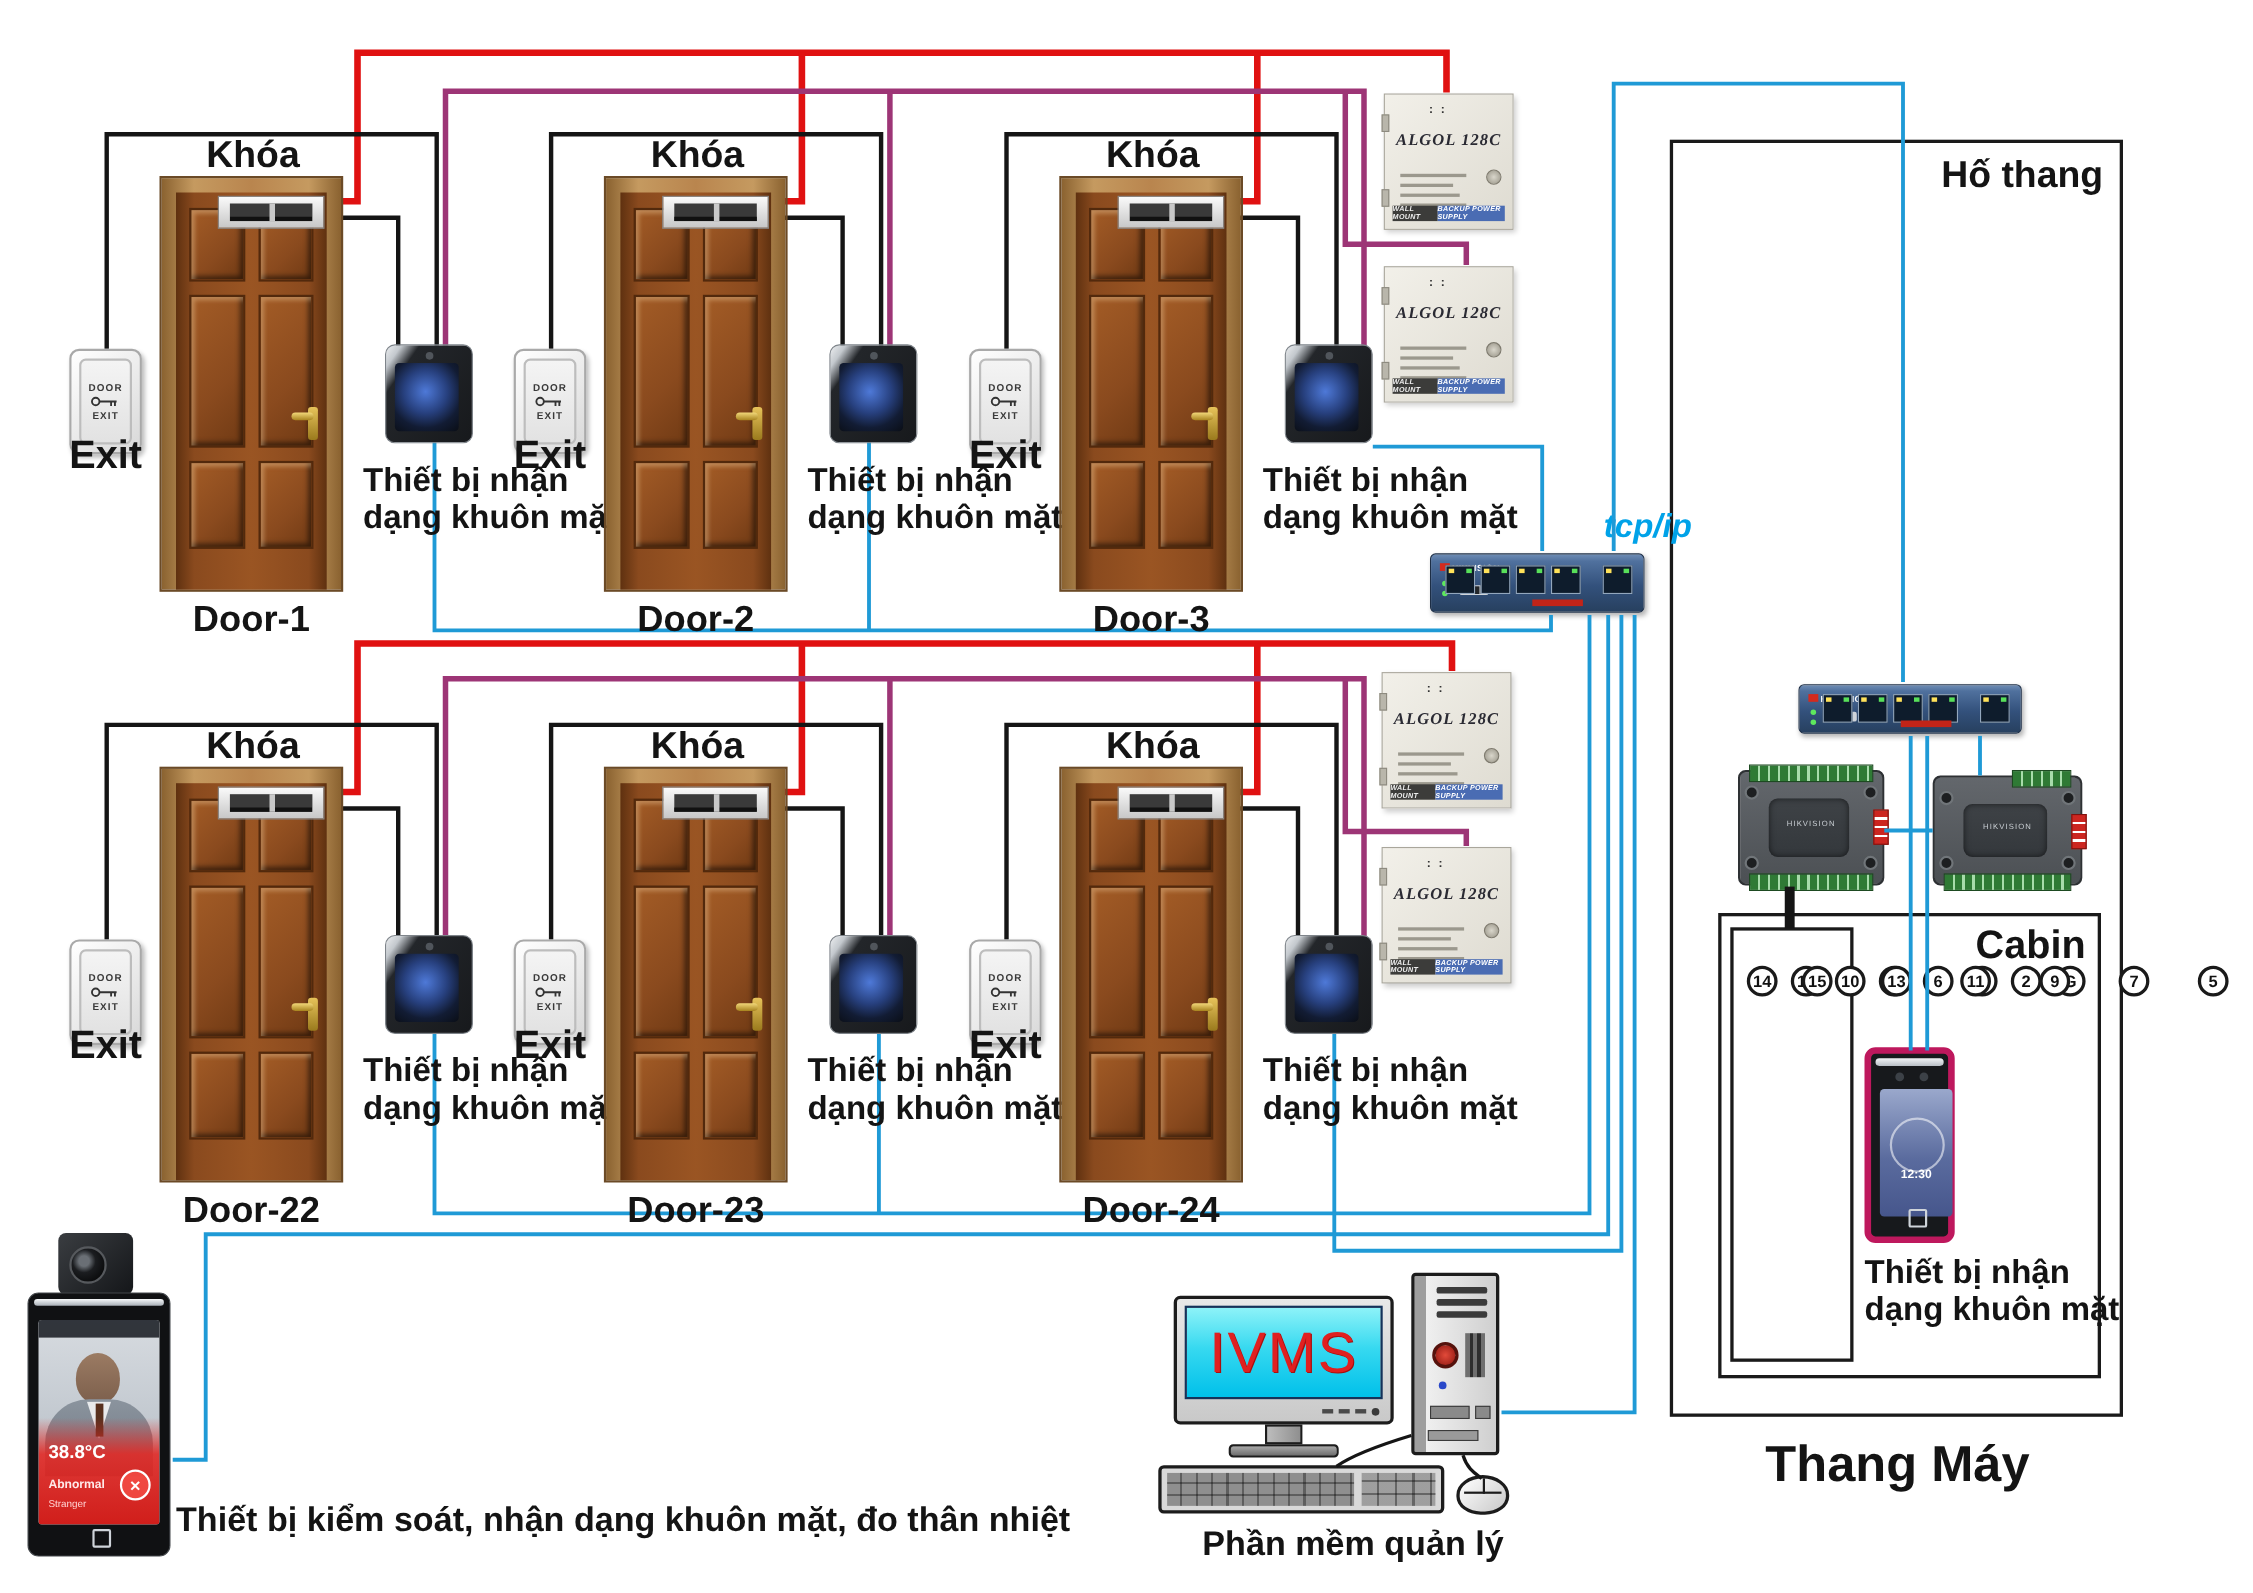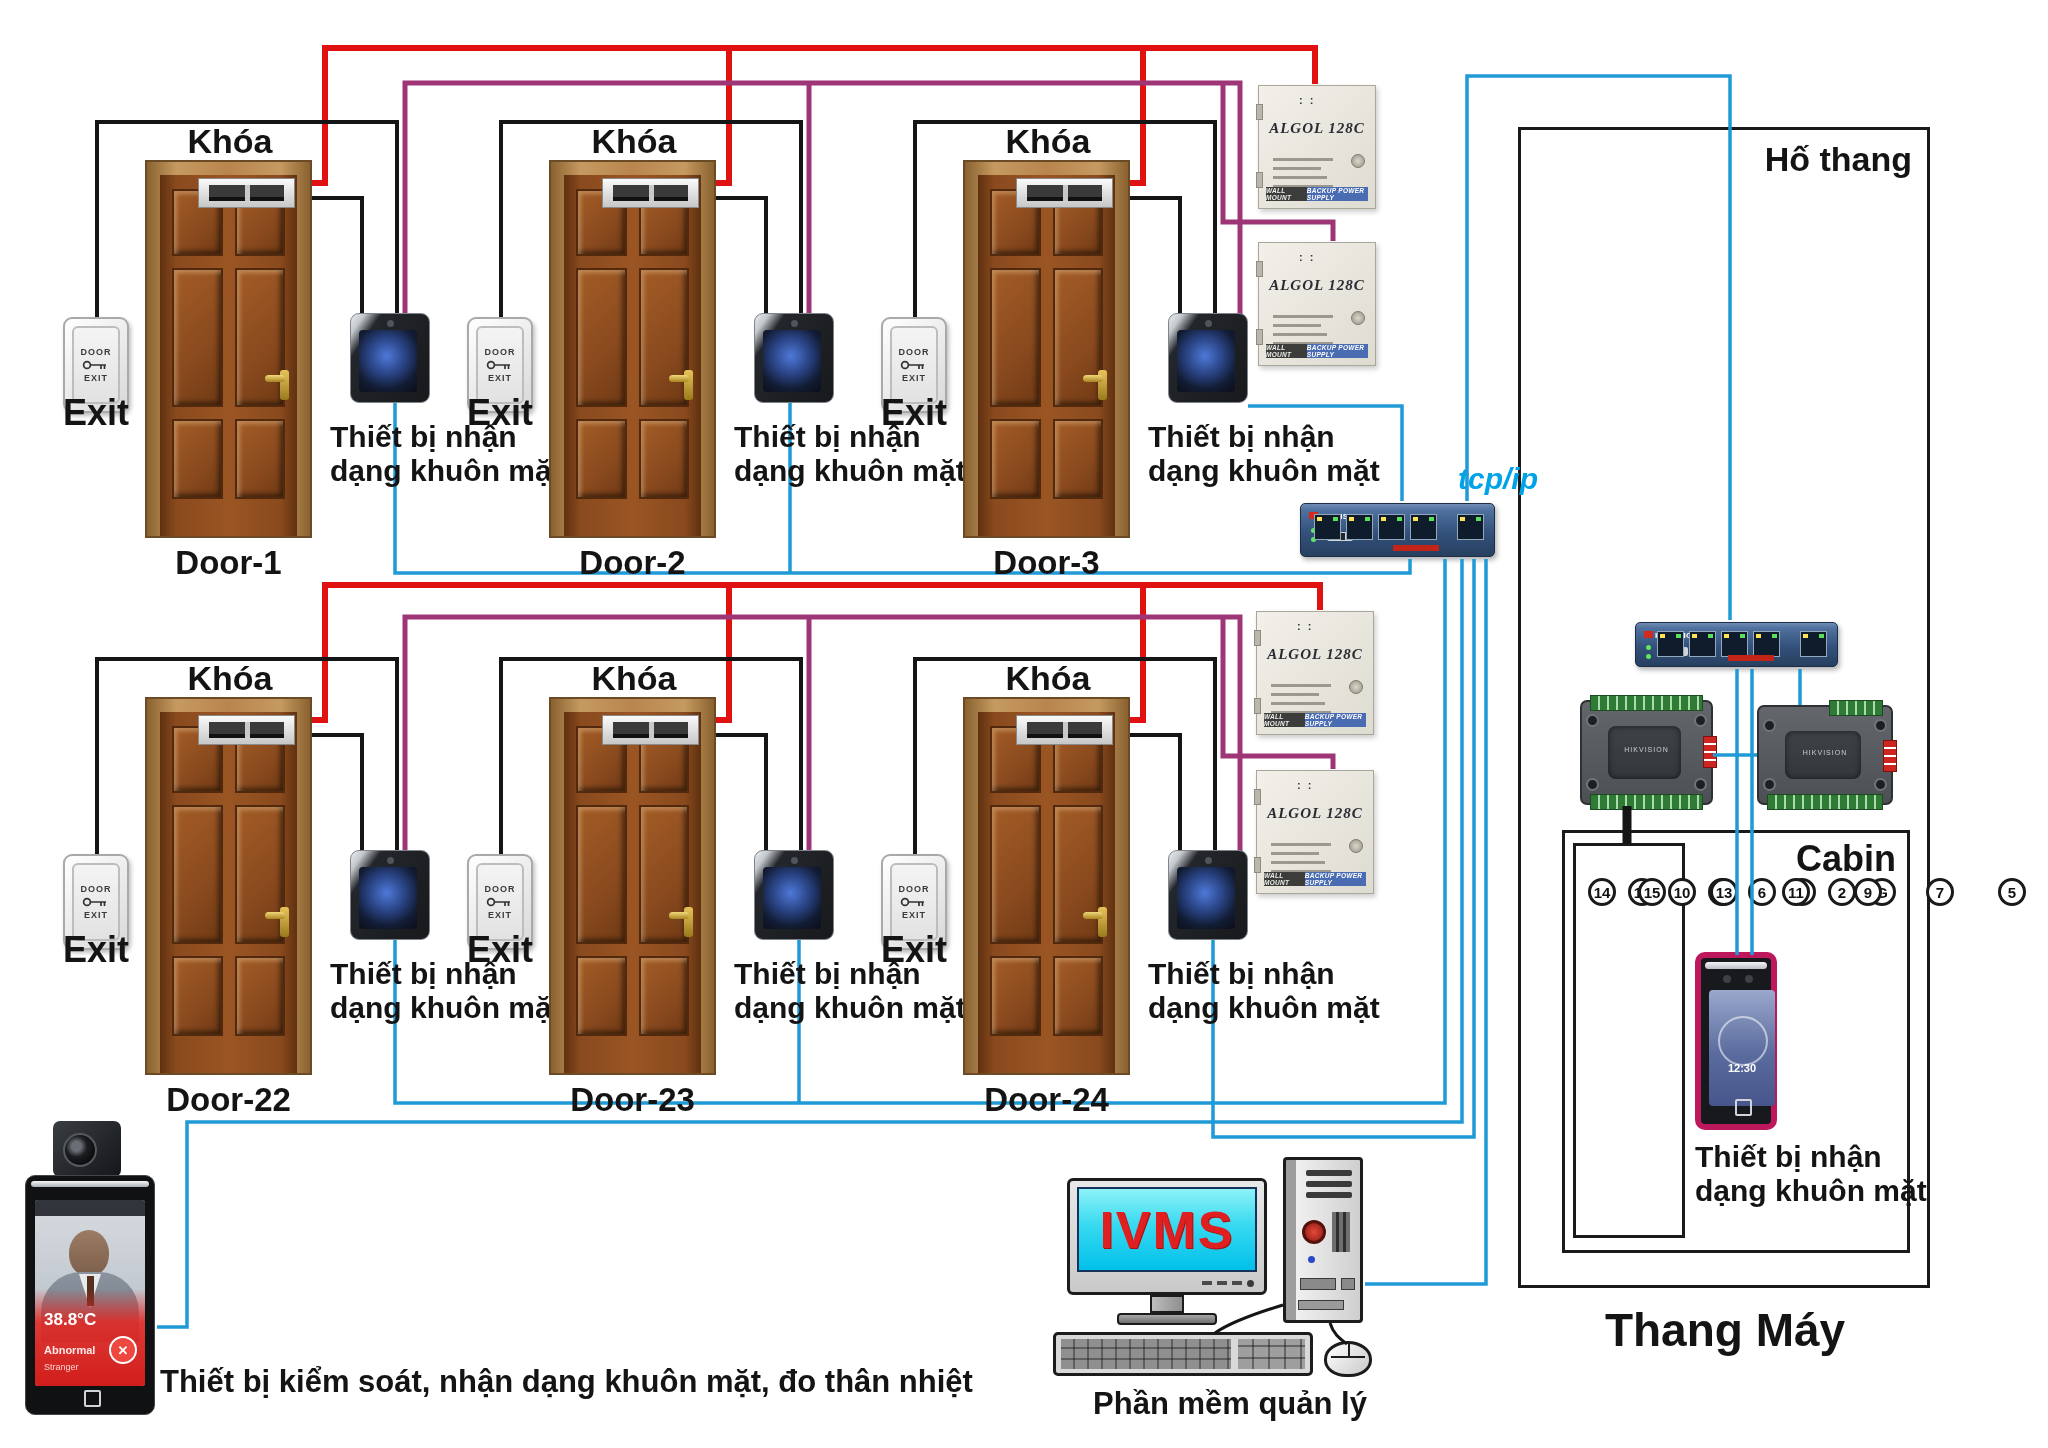--- a/index.html
+++ b/index.html
@@ -132,21 +132,21 @@
   .thermo .st2{position:absolute;left:9px;bottom:14px;color:#ffd2d2;font-size:9px;}
   .thermo .xbtn{position:absolute;right:8px;bottom:22px;width:24px;height:24px;border-radius:50%;border:2px solid #fff;
     color:#fff;display:flex;align-items:center;justify-content:center;font-size:13px;font-weight:bold;background:rgba(255,90,80,.6);}
   .thermo .chin{position:absolute;left:58px;bottom:7px;width:13px;height:13px;border:2px solid #cfd4da;border-radius:2px;}
 
   
   .monitor{left:1067px;top:1178px;width:200px;height:117px;background:linear-gradient(#e8e8e8,#c9c9c9);
     border:3px solid #1c1c1c;border-radius:6px;box-sizing:border-box;}
   .monitor .scr{position:absolute;left:7px;top:6px;right:7px;bottom:20px;border:2px solid #14325a;
     background:linear-gradient(#8df2f8 0%,#37d9f0 45%,#00c0ea 100%);display:flex;align-items:center;justify-content:center;}
-  .monitor .ivms{font-size:52px;font-weight:bold;color:#e02020;letter-spacing:2px;text-shadow:1px 1px 0 #a80f0f;}
+  .monitor .ivms{font-size:52px;font-weight:normal;color:#e02020;letter-spacing:2px;text-shadow:1px 1px 0 #a80f0f;}
   .monitor .bez{position:absolute;left:10px;bottom:4px;right:10px;height:10px;display:flex;gap:5px;justify-content:flex-end;align-items:center;}
   .monitor .bez i{width:10px;height:4px;background:#4a4a4a;}
   .monitor .bez b{width:7px;height:7px;border-radius:50%;background:#3a3a3a;}
   .neck{left:1150px;top:1295px;width:34px;height:18px;background:linear-gradient(90deg,#bdbdbd,#8f8f8f);border:2px solid #1c1c1c;box-sizing:border-box;}
   .mbase{left:1117px;top:1313px;width:100px;height:12px;background:linear-gradient(#a8a8a8,#6f6f6f);border:2px solid #1c1c1c;border-radius:4px;box-sizing:border-box;}
   .tower{left:1283px;top:1157px;width:80px;height:166px;background:linear-gradient(90deg,#9e9e9e 0 10px,#f0f0f0 10px,#cfcfcf);
     border:3px solid #1c1c1c;border-radius:4px;box-sizing:border-box;}
   .tower .vent{position:absolute;right:8px;top:10px;width:46px;height:6px;background:#3a3a3a;border-radius:2px;box-shadow:0 11px 0 #3a3a3a,0 22px 0 #3a3a3a;}
   .tower .pwr{position:absolute;left:16px;top:60px;width:18px;height:18px;border-radius:50%;background:radial-gradient(#e24a3a,#8d1710);border:3px solid #55120c;}
   .tower .slots{position:absolute;right:10px;top:52px;width:18px;height:40px;background:repeating-linear-gradient(90deg,#6f6f6f 0 4px,#2e2e2e 4px 7px);}

